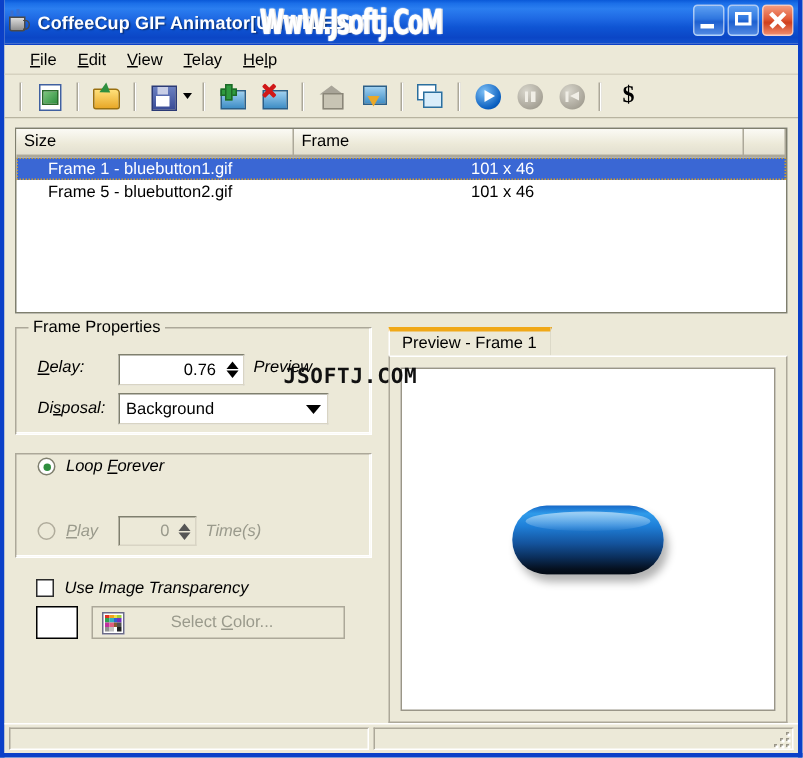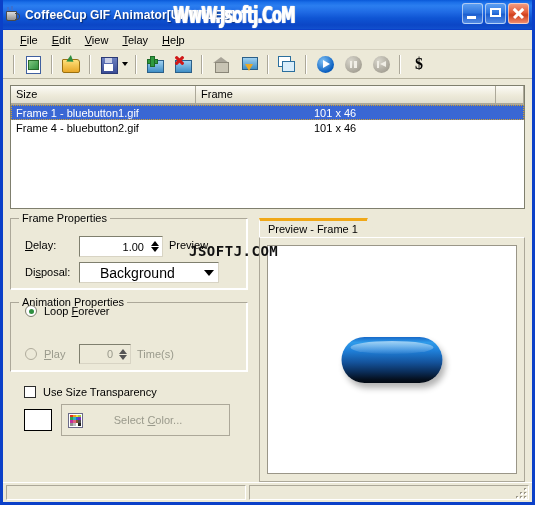--- a/index.html
+++ b/index.html
@@ -362,21 +362,21 @@
     font-size: 11px;
     color: #000000;
     box-sizing: border-box;
   }
   .lv-row.sel {
     background: #3a67d4;
     color: #ffffff;
     outline: 1px dotted #d0a030;
     outline-offset: -1px;
   }
-  .lv-cell.c1 { width: 300px; padding-left: 5px; box-sizing: border-box; overflow: hidden; white-space: nowrap; }
+  .lv-cell.c1 { width: 300px; padding-left: 21px; box-sizing: border-box; overflow: hidden; white-space: nowrap; }
   .lv-cell.c2 { width: 185px; padding-left: 3px; box-sizing: border-box; overflow: hidden; white-space: nowrap; }
 
   
   .lower {
     flex: 1;
     display: flex;
     padding-top: 9px;
     box-sizing: border-box;
     position: relative;
   }
@@ -404,20 +404,21 @@
     padding: 0 3px;
     font-size: 11px;
     color: #000000;
   }
   .grp-frame { height: 72px; }
   .grp-anim  { height: 70px; margin-top: 12px; }
 
   .row {
     display: flex; align-items: flex-start;
     position: absolute;
+    font-style: italic;
   }
   .lbl { font-size: 11px; color: #000000; }
   .lbl.dim { color: #9a9a8c; }
   .lbl u { text-decoration: underline; }
 
   
   .field {
     background: #ffffff;
     border: 1px solid #7f7f6e;
     border-right-color: #d8d4c4;
@@ -447,23 +448,23 @@
   .sp-dn.dim { border-top-color: #555; }
 
   .combo {
     background: #ffffff;
     border: 1px solid #7f7f6e;
     border-right-color: #d8d4c4;
     border-bottom-color: #d8d4c4;
     box-sizing: border-box;
     display: flex;
     align-items: center;
-    font-size: 14px;
+    font-size: 11px;
     color: #000000;
-    padding-left: 20px;
+    padding-left: 4px;
     position: relative;
   }
   .combo .arrowbox {
     position: absolute; right: 2px; top: 50%;
     transform: translateY(-50%);
     width: 14px; height: 14px;
     display: flex; align-items: center; justify-content: center;
   }
   .combo .arrowbox i {
     width: 0; height: 0;
@@ -501,21 +502,21 @@
 
   
   .swatch {
     width: 28px; height: 22px;
     background: #ffffff;
     border: 1px solid #000000;
     box-sizing: border-box;
     flex: none;
   }
   .btn {
-    height: 32px;
+    height: 22px;
     background: #ece9d8;
     border: 1px solid #aca899;
     box-sizing: border-box;
     display: flex;
     align-items: center;
     font-size: 11px;
     color: #9a9a8c;
     position: relative;
   }
   .btn .palette {
@@ -770,39 +771,39 @@
         <div class="lv-th c2">Size</div>
         <div class="lv-th c1">Frame</div>
         <div class="lv-th c3"></div>
       </div>
       <div class="lv-rows">
         <div class="lv-row sel">
           <div class="lv-cell c1">Frame 1 - bluebutton1.gif</div>
           <div class="lv-cell c2">101 x 46</div>
         </div>
         <div class="lv-row">
-          <div class="lv-cell c1">Frame 4 - bluebutton2.gif</div>
+          <div class="lv-cell c1">Frame 5 - bluebutton2.gif</div>
           <div class="lv-cell c2">101 x 46</div>
         </div>
       </div>
     </div>
 
     <div class="lower">
 
       <div class="left-col">
 
         <div class="group grp-frame">
           <div class="group-inner"></div>
           <div class="group-title">Frame Properties</div>
 
           <div class="row" style="left:14px; top:20px;">
             <span class="lbl"><u>D</u>elay:</span>
           </div>
           <div class="field" style="position:absolute; left:68px; top:17px; width:84px; height:21px;">
-            <span style="flex:1; text-align:right; padding-right:4px;">1.00</span>
+            <span style="flex:1; text-align:right; padding-right:4px;">0.76</span>
             <span class="spin">
               <span class="sp-up"></span>
               <span class="sp-dn"></span>
             </span>
           </div>
           <div class="row" style="left:158px; top:20px;">
             <span class="lbl">Preview</span>
           </div>
 
           <div class="row" style="left:14px; top:47px;">
@@ -811,21 +812,20 @@
           <div class="combo" style="position:absolute; left:68px; top:43px; width:140px; height:21px;">
             <span>Background</span>
             <span class="arrowbox">
                 <i></i>
               </span>
           </div>
         </div>
 
         <div class="group grp-anim">
           <div class="group-inner"></div>
-          <div class="group-title">Animation Properties</div>
 
           <div class="row" style="left:14px; top:2px;">
             <span class="radio on"></span>
             <span class="lbl" style="margin-left:7px;">Loop <u>F</u>orever</span>
           </div>
 
           <div class="row" style="left:14px; top:45px;">
             <span class="radio dis"></span>
             <span class="lbl dim" style="margin-left:7px;"><u>P</u>lay</span>
           </div>
@@ -837,21 +837,21 @@
             </span>
           </div>
           <div class="row" style="left:126px; top:45px;">
             <span class="lbl dim">Time(s)</span>
           </div>
         </div>
 
         <div style="position:relative; margin-top:14px;">
           <div class="row" style="position:relative; left:14px; top:0;">
             <span class="check"></span>
-            <span class="lbl" style="margin-left:7px;">Use Size Transparency</span>
+            <span class="lbl" style="margin-left:7px;">Use Image Transparency</span>
           </div>
           <div style="position:relative; left:14px; margin-top:6px; display:flex; align-items:center;">
             <span class="swatch"></span>
             <span class="btn" style="margin-left:9px; width:169px;">
               <span class="palette">
                 <i style="background:#e03020"></i>
                   <i style="background:#f0a020"></i>
                   <i style="background:#f0e040"></i>
                   <i style="background:#a0d040"></i>
                 <i style="background:#30a050"></i>

